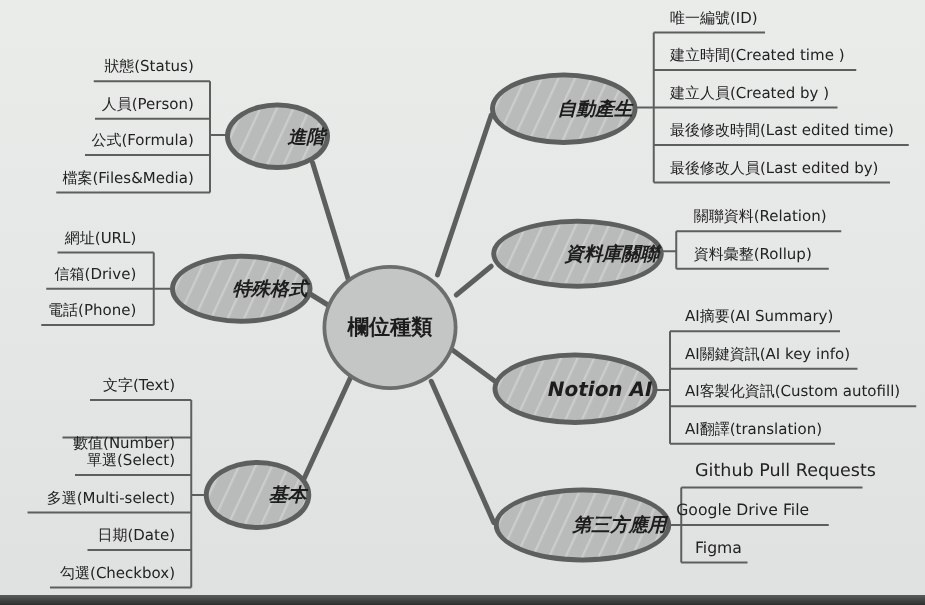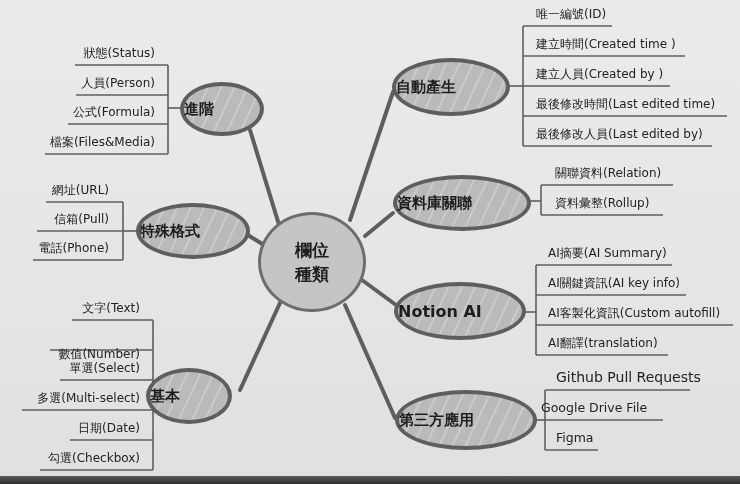--- a/index.html
+++ b/index.html
@@ -1,22 +1,22 @@
 <!DOCTYPE html>
 <html><head>
 <meta charset="utf-8">
 <style>
   html,body{margin:0;padding:0;}
   body{width:740px;height:484px;overflow:hidden;background:#e3e5e4;font-family:"DejaVu Sans","Liberation Sans",sans-serif;position:relative;}
   .paper{position:absolute;left:0;top:0;width:740px;height:484px;background:linear-gradient(180deg,#eaecea 0%,#e4e6e5 60%,#dfe1e0 100%);}
   .paper-edge{position:absolute;left:0;top:476px;width:740px;height:8px;background:linear-gradient(180deg,#5a5c5b,#2c2d2d);}
   svg.lines{position:absolute;left:0;top:0;}
-  .node{position:absolute;display:flex;align-items:center;justify-content:flex-start;font-weight:bold;color:#1d1d1d;box-sizing:border-box;border:4px solid #5d5f5e;border-radius:50%;
-        background:repeating-linear-gradient(115deg,#b9bbba 0px,#b9bbba 9px,#cfd1d0 10px,#b9bbba 12px);}
-  .center{position:absolute;display:flex;flex-direction:column;align-items:center;justify-content:center;border-radius:50%;border:3px solid #6c6e6d;background:#c4c6c5;font-weight:bold;font-size:17px;color:#1c1c1c;line-height:24px;box-sizing:border-box;}
+  .node{position:absolute;display:flex;align-items:center;justify-content:flex-end;font-weight:bold;color:#1d1d1d;box-sizing:border-box;border:4px solid #5d5f5e;border-radius:50%;
+        background:repeating-linear-gradient(115deg,#b9bbba 0px,#b9bbba 9px,#cfd1d0 10px,#b9bbba 12px);font-style:italic;}
+  .center{position:absolute;display:flex;flex-direction:row;align-items:center;justify-content:center;border-radius:50%;border:3px solid #6c6e6d;background:#c4c6c5;font-weight:bold;font-size:17px;color:#1c1c1c;line-height:24px;box-sizing:border-box;}
   .leaf{position:absolute;font-size:12px;color:#222;white-space:nowrap;}
   .leaf.right{text-align:left;}
   .leaf.left{text-align:right;}
 </style>
 </head>
 <body>
 
 <div class="paper"></div>
 
 <svg class="lines" width="740" height="484">
@@ -86,21 +86,21 @@
   <span>欄位</span>
   <span>種類</span>
 </div>
 
 <div class="node" style="left:180px;top:82px;width:84px;height:54px;font-size:15px;">
   <span>進階</span>
 </div>
 <div class="node" style="left:136px;top:203px;width:114px;height:56px;font-size:15px;">
   <span>特殊格式</span>
 </div>
-<div class="node" style="left:146px;top:368px;width:86px;height:56px;font-size:15px;">
+<div class="node" style="left:163px;top:368px;width:86px;height:56px;font-size:15px;">
   <span>基本</span>
 </div>
 <div class="node" style="left:392px;top:58px;width:118px;height:58px;font-size:15px;">
   <span>自動產生</span>
 </div>
 <div class="node" style="left:393px;top:175px;width:138px;height:56px;font-size:15px;">
   <span>資料庫關聯</span>
 </div>
 <div class="node" style="left:394px;top:282px;width:132px;height:58px;font-size:16px;">
   <span>Notion AI</span>
@@ -108,21 +108,21 @@
 <div class="node" style="left:395px;top:390px;width:142px;height:60px;font-size:15px;">
   <span>第三方應用</span>
 </div>
 
 <div class="leaf left" style="right:585px;top:45px;margin-left:16px;">狀態(Status)</div>
 <div class="leaf left" style="right:585px;top:75px;">人員(Person)</div>
 <div class="leaf left" style="right:585px;top:104px;">公式(Formula)</div>
 <div class="leaf left" style="right:585px;top:134px;">檔案(Files&amp;Media)</div>
 
 <div class="leaf left" style="right:631px;top:182px;">網址(URL)</div>
-<div class="leaf left" style="right:631px;top:211px;">信箱(Pull)</div>
+<div class="leaf left" style="right:631px;top:211px;">信箱(Drive)</div>
 <div class="leaf left" style="right:631px;top:240px;">電話(Phone)</div>
 
 <div class="leaf left" style="right:600px;top:300px;">文字(Text)</div>
 <div class="leaf left" style="right:600px;top:330px;margin-top:16px;">數值(Number)</div>
 <div class="leaf left" style="right:600px;top:360px;">單選(Select)</div>
 <div class="leaf left" style="right:600px;top:390px;">多選(Multi-select)</div>
 <div class="leaf left" style="right:600px;top:420px;">日期(Date)</div>
 <div class="leaf left" style="right:600px;top:450px;">勾選(Checkbox)</div>
 
 <div class="leaf right" style="left:536px;top:6px;">唯一編號(ID)</div>

